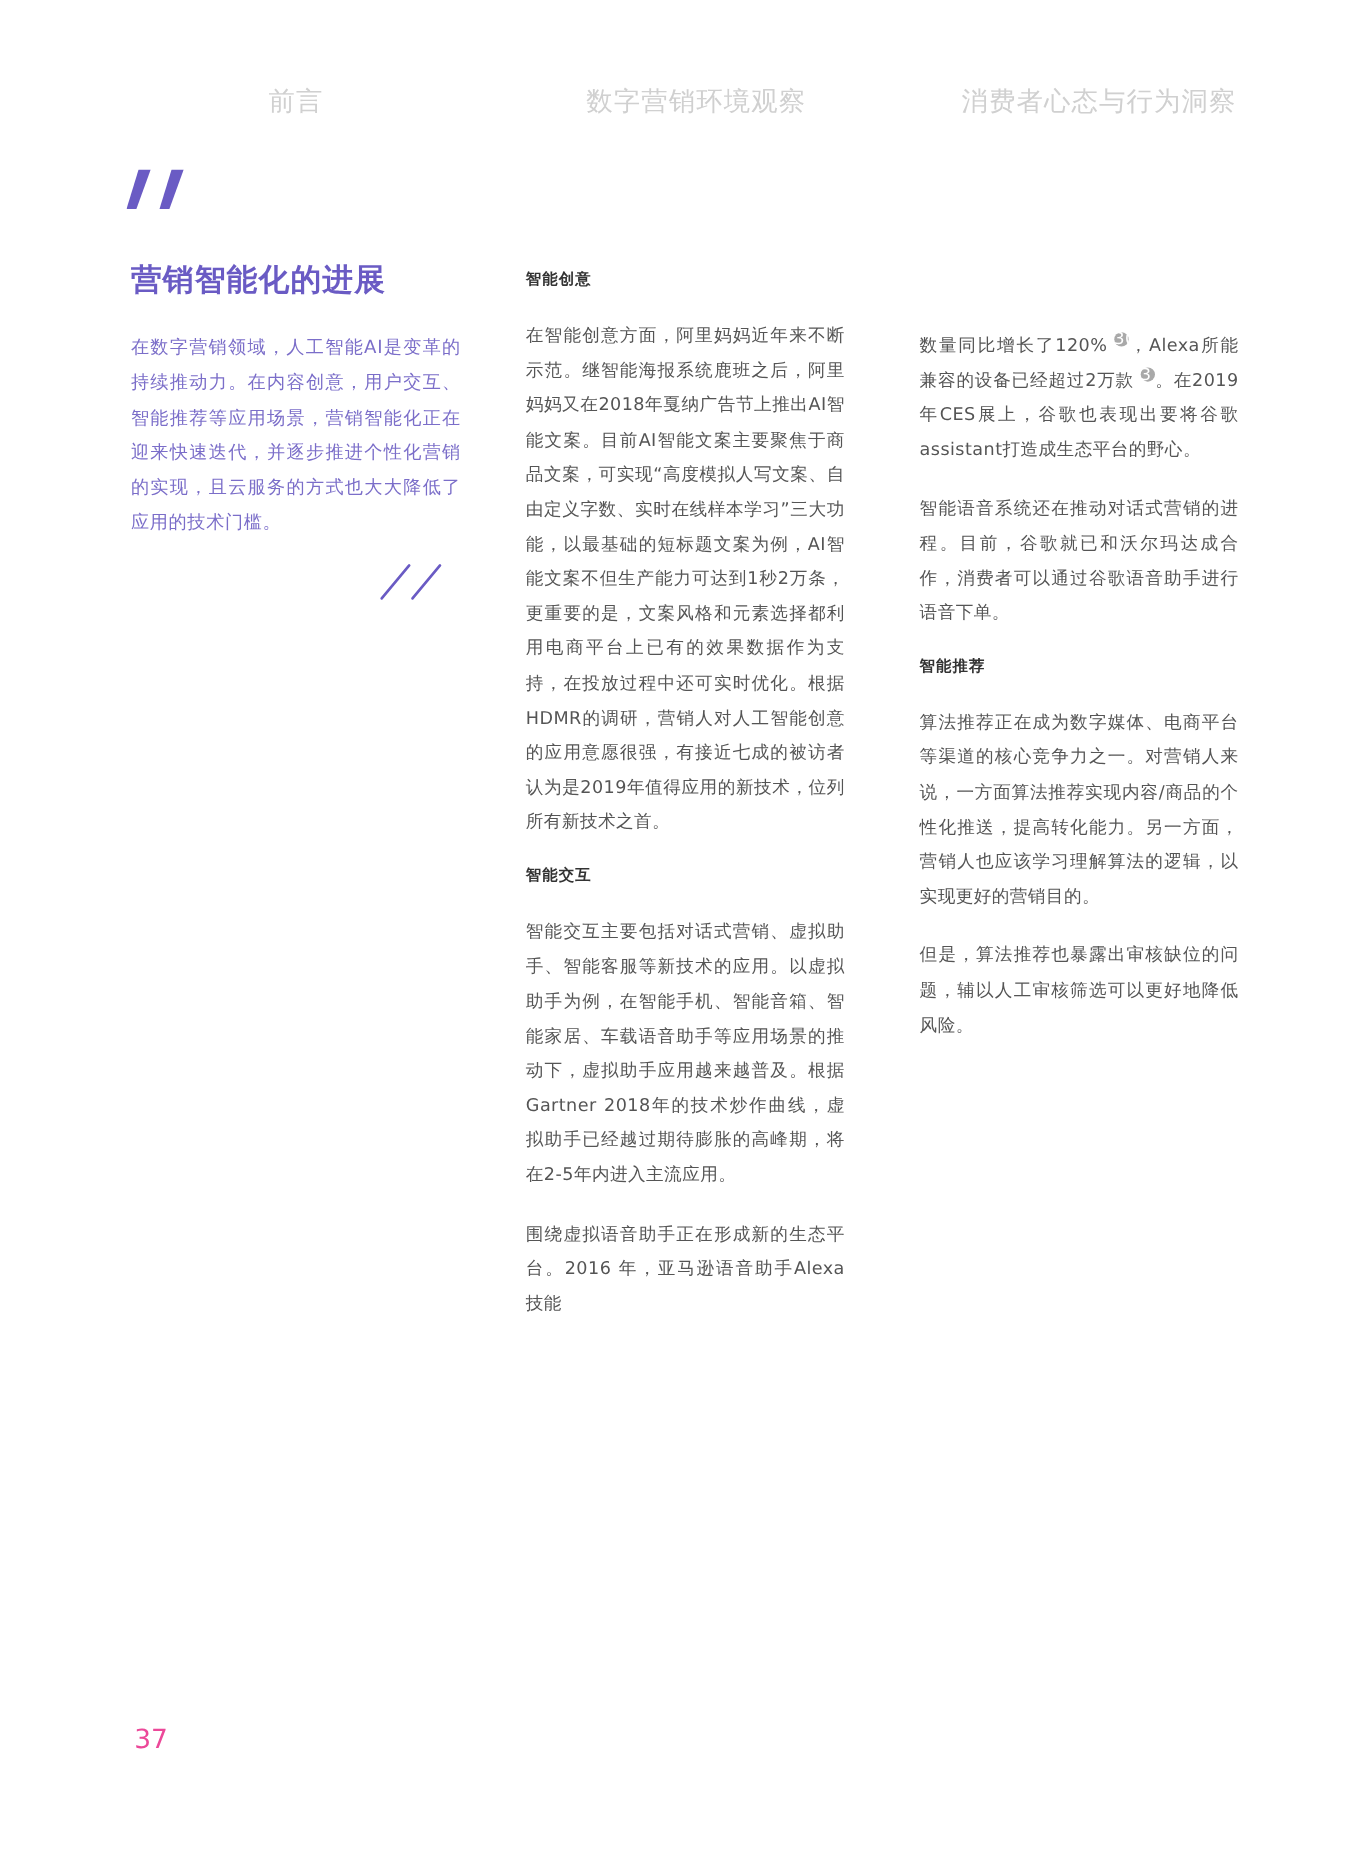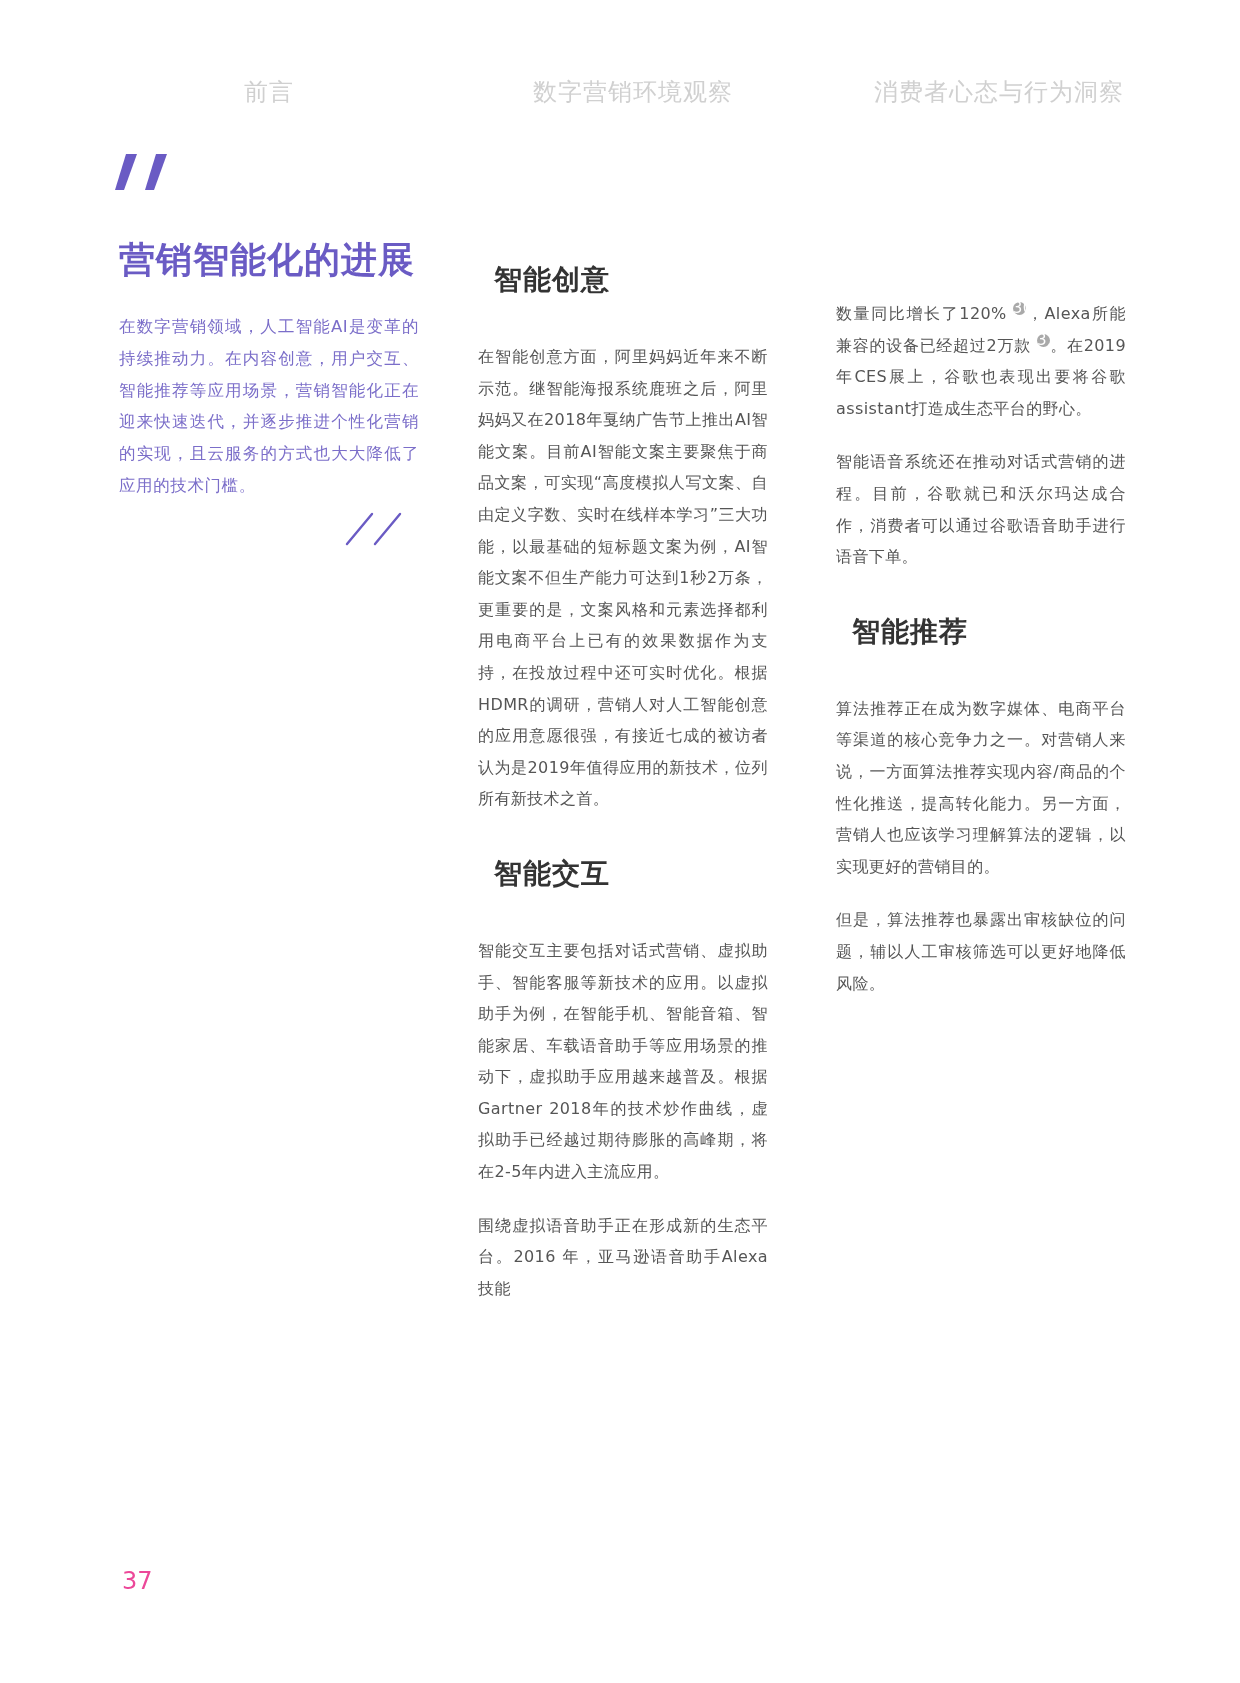--- a/index.html
+++ b/index.html
@@ -8,27 +8,27 @@
     .nav { position: absolute; top: 76px; left: 0; width: 1240px; height: 30px; }
     .nav-item { position: absolute; top: 0; font-size: 24px; color: #d0d0d0; letter-spacing: 1px; white-space: nowrap; }
     .nav-0 { left: 244px; }
     .nav-1 { left: 533px; }
     .nav-2 { left: 874px; }
 
     .deco-top { position: absolute; left: 115px; top: 154px; width: 70px; height: 40px; }
     .deco-mid { position: absolute; left: 345px; top: 510px; width: 70px; height: 40px; }
 
     .left-col { position: absolute; left: 119px; top: 236px; width: 300px; }
-    .section-title { font-size: 36px; font-weight: bold; color: #6a5bc4; margin: 0; letter-spacing: 1px; white-space: nowrap; }
+    .section-title { font-size: 28px; font-weight: bold; color: #6a5bc4; margin: 0; letter-spacing: 1px; white-space: nowrap; }
     .intro { margin-top: 26px; font-size: 16.5px; line-height: 31.8px; color: #7b6ec9; letter-spacing: 0.6px; text-align: justify; }
 
     .col { position: absolute; width: 290px; }
     .col-mid { left: 478px; top: 245px; }
     .col-right { left: 836px; top: 298px; }
-    .h2 { font-size: 28px; font-weight: bold; color: #333333; margin: 16px; letter-spacing: 1px; }
+    .h2 { font-size: 14px; font-weight: bold; color: #333333; margin: 0; letter-spacing: 1px; }
     .p { font-size: 16px; line-height: 31.6px; color: #555555; letter-spacing: 0.4px; text-align: justify; margin: 0; }
     .gap-h-p { height: 26px; }
     .gap-p-p { height: 22px; }
     .gap-p-h { height: 24px; }
     sup.note { display: inline-block; font-size: 15px; width: 13px; height: 13px; line-height: 13px; border-radius: 50%;
       background: #a9a9a9; color: #fff; text-align: center; vertical-align: 6px; margin-left: 6px; }
 
     .page-num { position: absolute; left: 122px; top: 1567px; font-size: 24px; color: #ec4899; }
   </style>
 </head>

